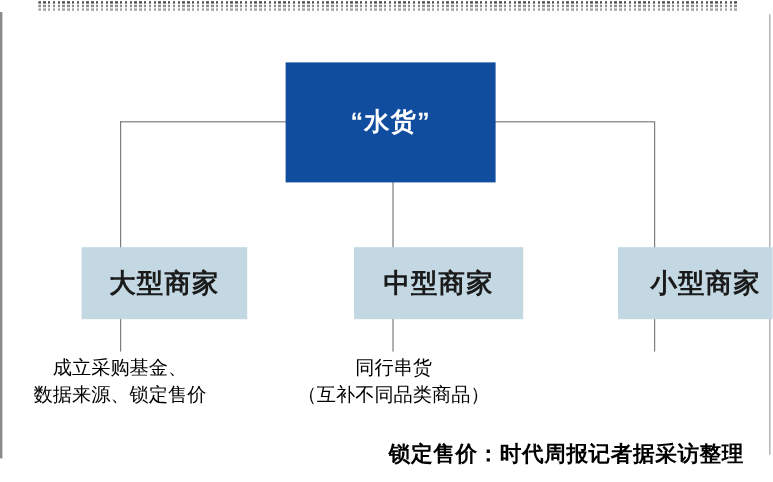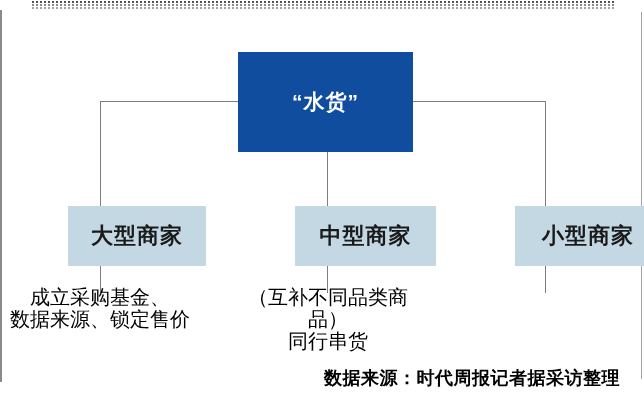--- a/index.html
+++ b/index.html
@@ -67,22 +67,22 @@
     letter-spacing: 1px;
     margin-left: 38px;
   }
   .branch-box.b0 { left: 30px;  width: 138px; }
   .branch-box.b1 { left: 257px; width: 141px; }
   .branch-box.b2 { left: 477px; width: 146px; justify-content: center; }
 
   
   .branch-desc {
     position: absolute;
-    top: 286px;
-    font-size: 20px;
+    top: 297px;
+    font-size: 16px;
     line-height: 22px;
     text-align: center;
     color: #000;
   }
   .branch-desc.d0 { left: 5px;   width: 190px; }
   .branch-desc.d1 { left: 237px; width: 182px; }
   .branch-desc.d2 { left: 470px; width: 152px; }
 
   
   .source-note {
@@ -123,19 +123,19 @@
   </div>
   <div class="branch-box b2">
     <span>小型商家</span>
   </div>
 
   <div class="branch-desc d0">
     <div>成立采购基金、</div>
     <div>数据来源、锁定售价</div>
   </div>
   <div class="branch-desc d1">
+    <div>同行串货</div>
     <div>（互补不同品类商品）</div>
-    <div>同行串货</div>
   </div>
 
-  <div class="source-note">数据来源：时代周报记者据采访整理</div>
+  <div class="source-note">锁定售价：时代周报记者据采访整理</div>
 
 </div>
 
 </body></html>

